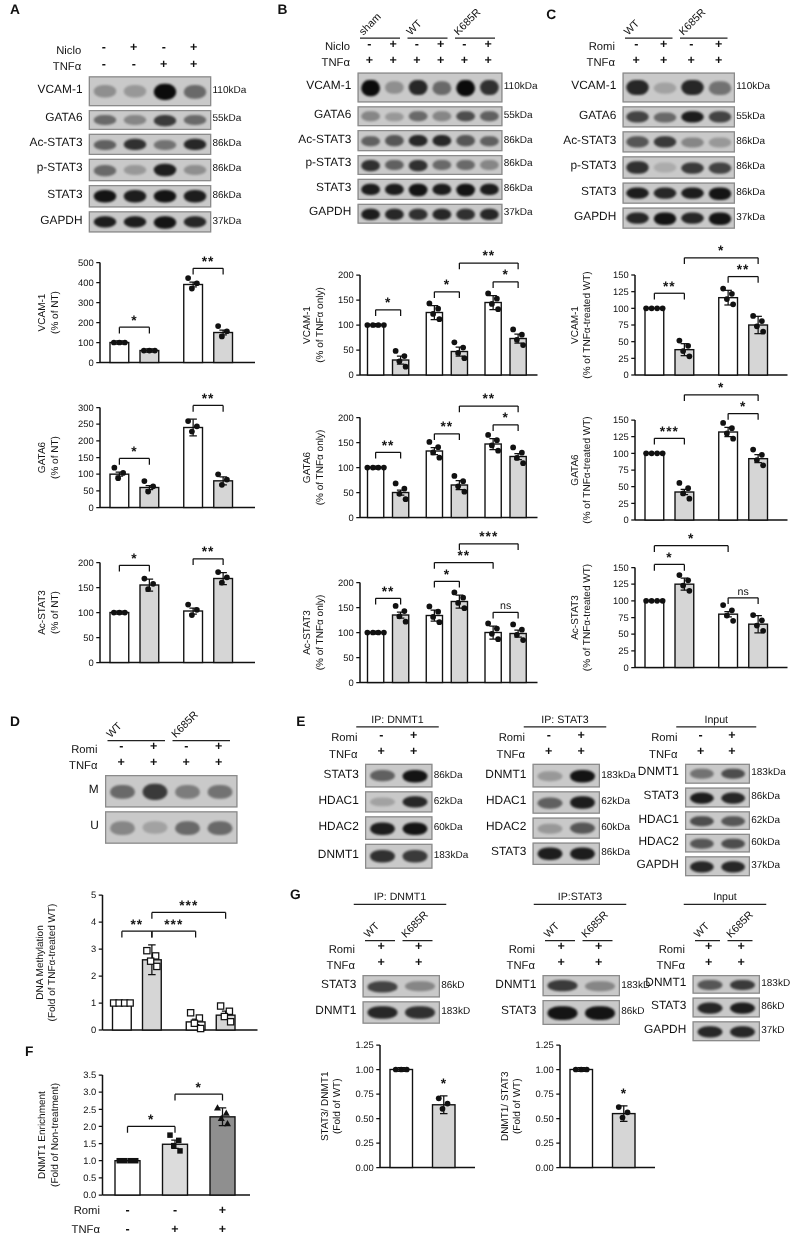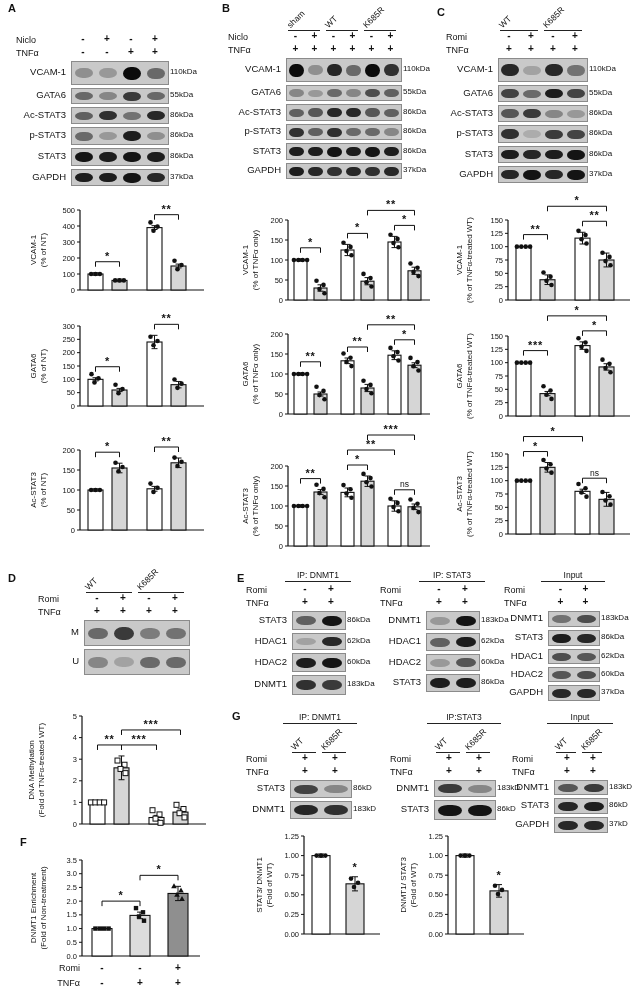--- a/index.html
+++ b/index.html
@@ -7,21 +7,21 @@
        font-family:"Liberation Sans",sans-serif;color:#111;overflow:hidden;}
   .plab{position:absolute;font-size:11px;font-weight:bold;}
   .blot{position:absolute;}
   .chart{position:absolute;}
   .blot .btitle{font-size:8.5px;text-align:center;border-bottom:1px solid #222;
                 padding-bottom:1px;white-space:nowrap;}
   .blot .grp-line{position:absolute;bottom:0;border-bottom:1px solid #222;height:0;}
   .blot .grp-txt{position:absolute;font-size:8.5px;white-space:nowrap;
                  transform:rotate(-45deg);transform-origin:left bottom;}
   .blot .cond{position:relative;height:13px;}
-  .blot .cond .cname{position:absolute;left:0;top:1px;text-align:left;font-size:9px;}
+  .blot .cond .cname{position:absolute;left:0;top:1px;text-align:right;font-size:9px;}
   .blot .cond .cval{position:absolute;top:-1px;text-align:center;font-size:10px;font-weight:700;}
   .blot .brow{position:relative;margin-bottom:3px;}
   .blot .rlab{position:absolute;left:0;top:0;text-align:right;font-size:9.5px;}
   .blot .strip{position:absolute;background:#c9c9c9;border:1px solid #8b8b8b;}
   .blot .band{position:absolute;background:#0b0b0b;border-radius:50%/60%;filter:blur(0.7px);}
   .blot .kda{position:absolute;font-size:8px;white-space:nowrap;}
 </style>
 </head>
 <body>
 

